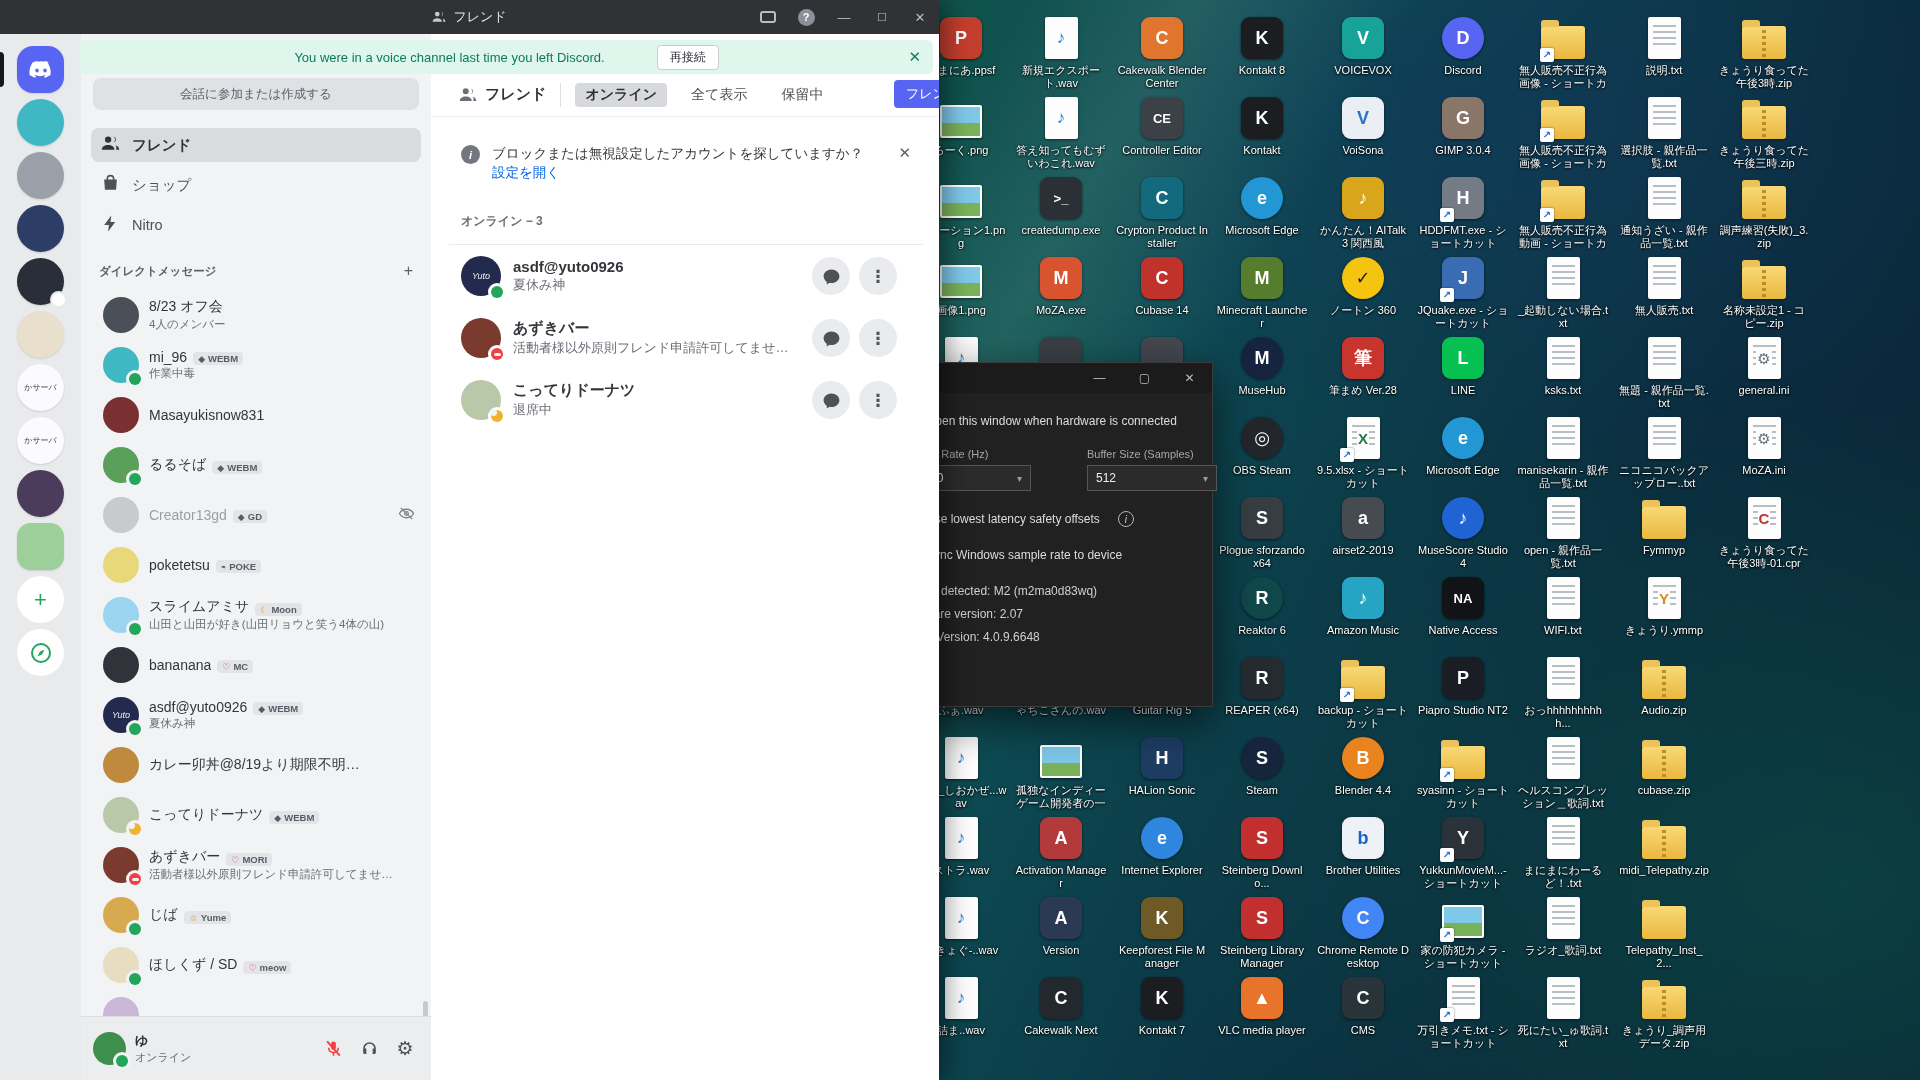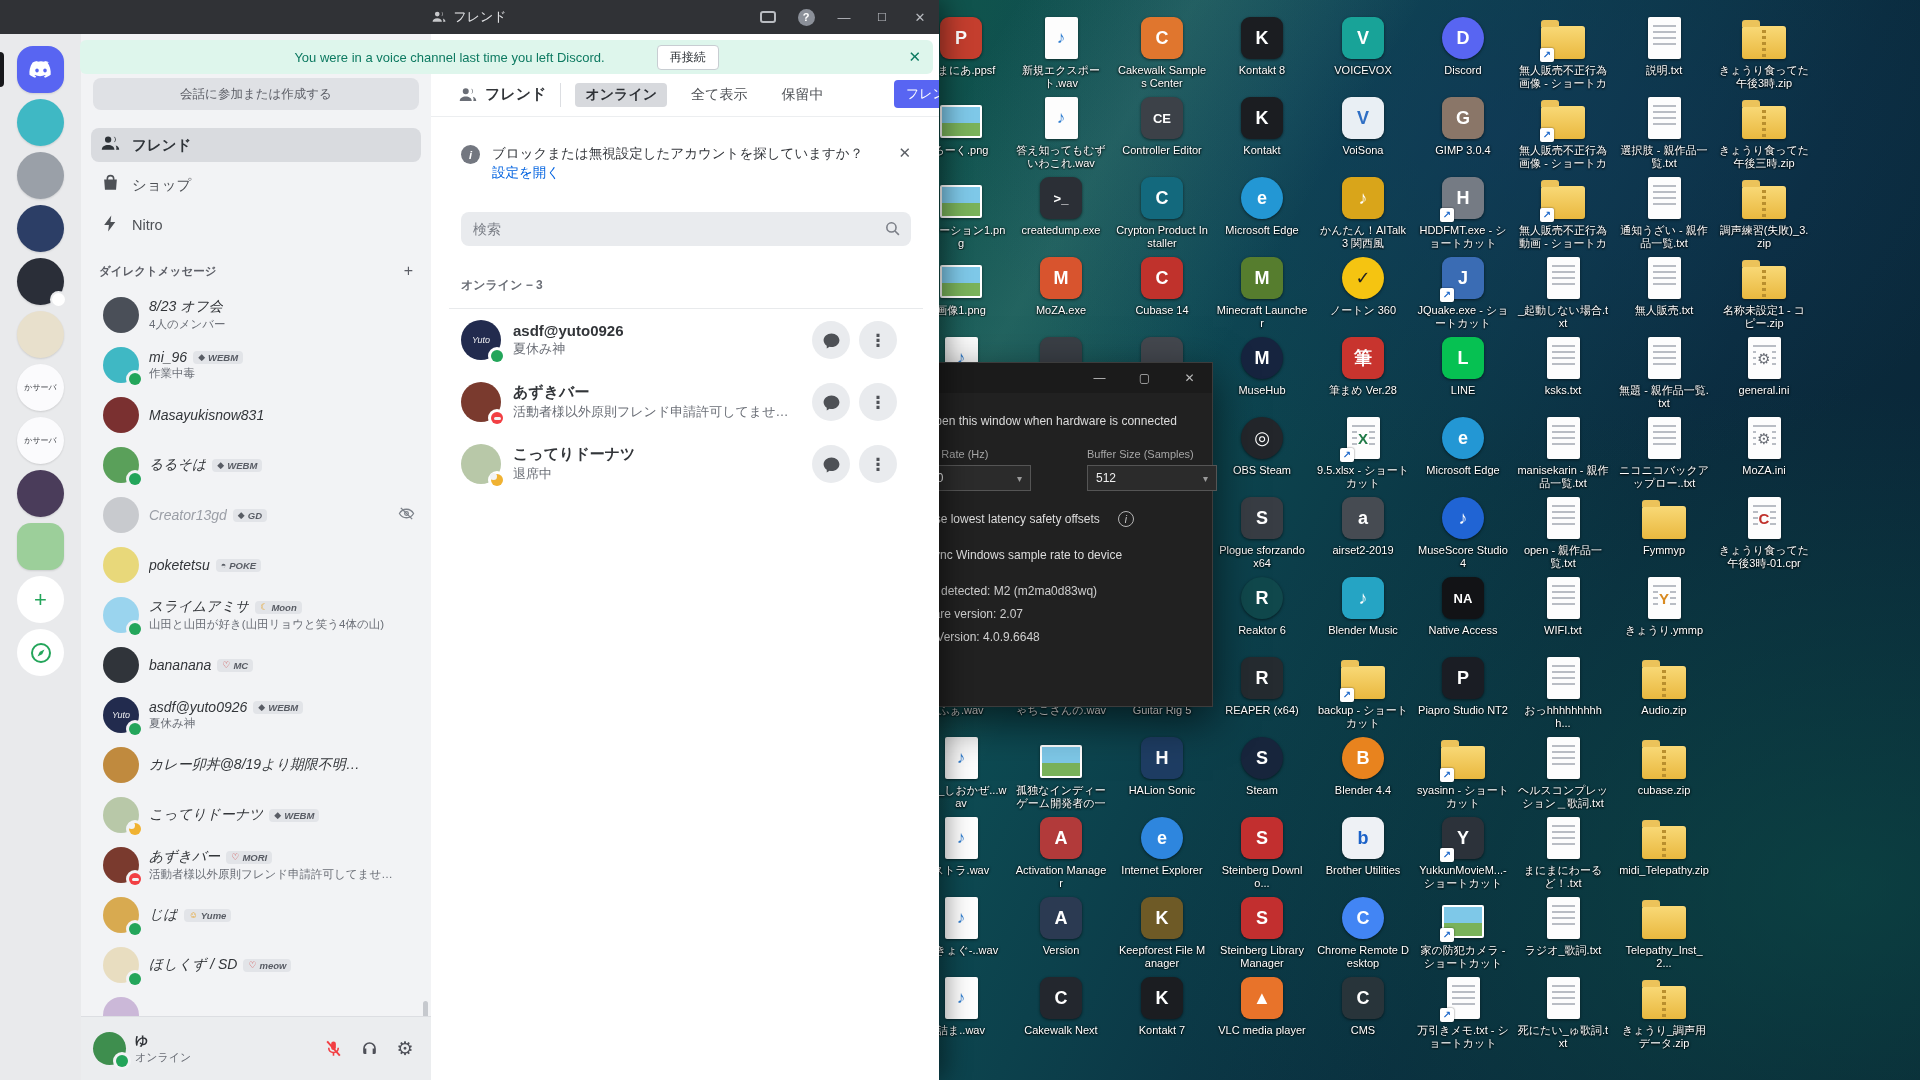--- a/index.html
+++ b/index.html
@@ -99,21 +99,21 @@
   .dm-item{height:50px;display:flex;align-items:center;gap:10px;padding:0 8px 0 14px;cursor:pointer;border-radius:8px;margin:0 8px;}
   .avatar{width:36px;height:36px;border-radius:50%;position:relative;flex:0 0 auto;display:flex;align-items:center;justify-content:center;}
   .avatar .av-txt{font-size:9px;font-style:italic;color:#fff;opacity:.92;}
   .status{position:absolute;right:-2px;bottom:-2px;width:12px;height:12px;border-radius:50%;box-shadow:0 0 0 3px #f2f3f5;}
   .status.online{background:#23a55a;}
   .status.dnd{background:#f23f43;}
   .status.dnd::after{content:"";position:absolute;left:2.5px;top:4.5px;width:7px;height:3px;border-radius:2px;background:#f2f3f5;}
   .status.idle{background:#f0b232;}
   .status.idle::after{content:"";position:absolute;left:-1px;top:-1px;width:7px;height:7px;border-radius:50%;background:#f2f3f5;}
   .dm-text{min-width:0;flex:1;}
-  .dm-name-row{display:flex;align-items:center;gap:6px;min-width:0;font-style:italic;}
+  .dm-name-row{display:flex;align-items:flex-end;gap:6px;min-width:0;}
   .dm-name{font-size:14px;color:#323539;white-space:nowrap;overflow:hidden;text-overflow:ellipsis;max-width:215px;}
   .dm-item.muted .dm-name{color:#9a9ea6;}
   .badge{background:#e2e4e8;border-radius:4px;padding:1px 5px;font-size:9.5px;color:#585c64;display:inline-flex;align-items:center;gap:3px;flex:0 0 auto;font-weight:bold;}
   .badge .bglyph{font-size:9px;}
   .dm-sub{font-size:11.5px;color:#6a6e76;white-space:nowrap;overflow:hidden;text-overflow:ellipsis;max-width:245px;margin-top:1px;}
   .dm-trailing{color:#7d828a;flex:0 0 auto;}
   .sb-scroll{position:absolute;right:3px;top:967px;width:5px;height:42px;border-radius:3px;background:#c6c9ce;}
 
   
   .user-panel{position:absolute;left:0;right:0;bottom:0;height:64px;background:#ebedef;border-top:1px solid #dcdee2;
@@ -281,21 +281,21 @@
       <div class="icon-cell" style="left: 1013px; top: 975px;">
         <div class="ic">
           <div class="ic-app" style="background: rgb(35, 39, 46);">C</div>
         </div>
         <div class="icon-label">Cakewalk Next</div>
       </div>
       <div class="icon-cell" style="left: 1114px; top: 15px;">
         <div class="ic">
           <div class="ic-app" style="background: rgb(224, 118, 46);">C</div>
         </div>
-        <div class="icon-label">Cakewalk Samples Center</div>
+        <div class="icon-label">Cakewalk Blender Center</div>
       </div>
       <div class="icon-cell" style="left: 1114px; top: 95px;">
         <div class="ic">
           <div class="ic-app small" style="background: rgb(60, 65, 72);">CE</div>
         </div>
         <div class="icon-label">Controller Editor</div>
       </div>
       <div class="icon-cell" style="left: 1114px; top: 175px;">
         <div class="ic">
           <div class="ic-app" style="background: rgb(19, 105, 125);">C</div>
@@ -464,21 +464,21 @@
       <div class="icon-cell" style="left: 1315px; top: 495px;">
         <div class="ic">
           <div class="ic-app" style="background: rgb(70, 75, 82);">a</div>
         </div>
         <div class="icon-label">airset2-2019</div>
       </div>
       <div class="icon-cell" style="left: 1315px; top: 575px;">
         <div class="ic">
           <div class="ic-app" style="background: rgb(37, 164, 196);">♪</div>
         </div>
-        <div class="icon-label">Blender Music</div>
+        <div class="icon-label">Amazon Music</div>
       </div>
       <div class="icon-cell" style="left: 1315px; top: 655px;">
         <div class="ic">
           <div class="ic-folder"></div>
           <span class="arrow-badge">↗</span>
         </div>
         <div class="icon-label">backup - ショートカット</div>
       </div>
       <div class="icon-cell" style="left: 1315px; top: 735px;">
         <div class="ic">
@@ -1161,29 +1161,20 @@
 
         <div class="info-row">
           <span class="info-ico">i</span>
           <span class="info-text">
             <span>ブロックまたは無視設定したアカウントを探していますか？</span>
             <span class="info-link">設定を開く</span>
           </span>
           <span class="info-close">✕</span>
         </div>
 
-        <div class="search-wrap">
-          <input class="search-input" placeholder="検索" style="">
-          <span class="search-ico">
-            <svg width="17" height="17" viewBox="0 0 24 24" fill="none" stroke="currentColor" stroke-width="2.2">
-                <circle cx="10.5" cy="10.5" r="6.5"></circle>
-                <line x1="15.5" y1="15.5" x2="21" y2="21"></line>
-              </svg>
-          </span>
-        </div>
 
         <div class="section-header">オンライン − 3</div>
         <div id="friends-list">
             <div class="friend-row">
               <span class="avatar" style="background: rgb(34, 43, 78);">
                 <span class="av-txt">Yuto</span>
                 <span class="status online"></span>
               </span>
               <div class="f-text">
                 <div class="f-name">asdf@yuto0926</div>

